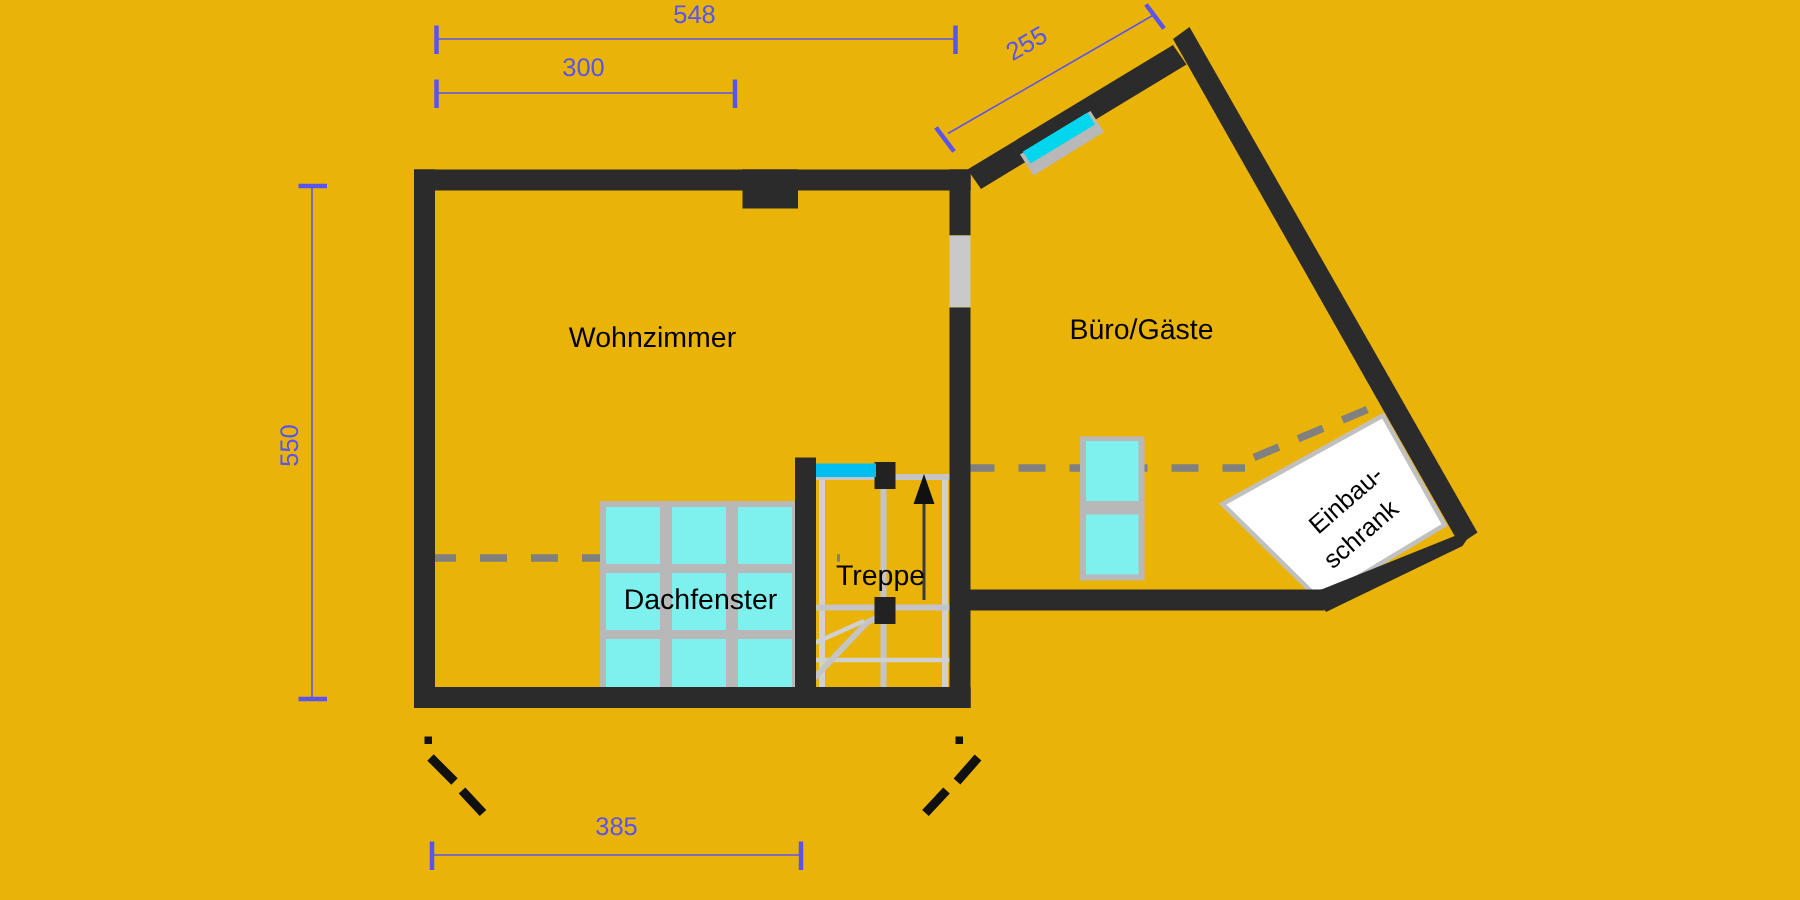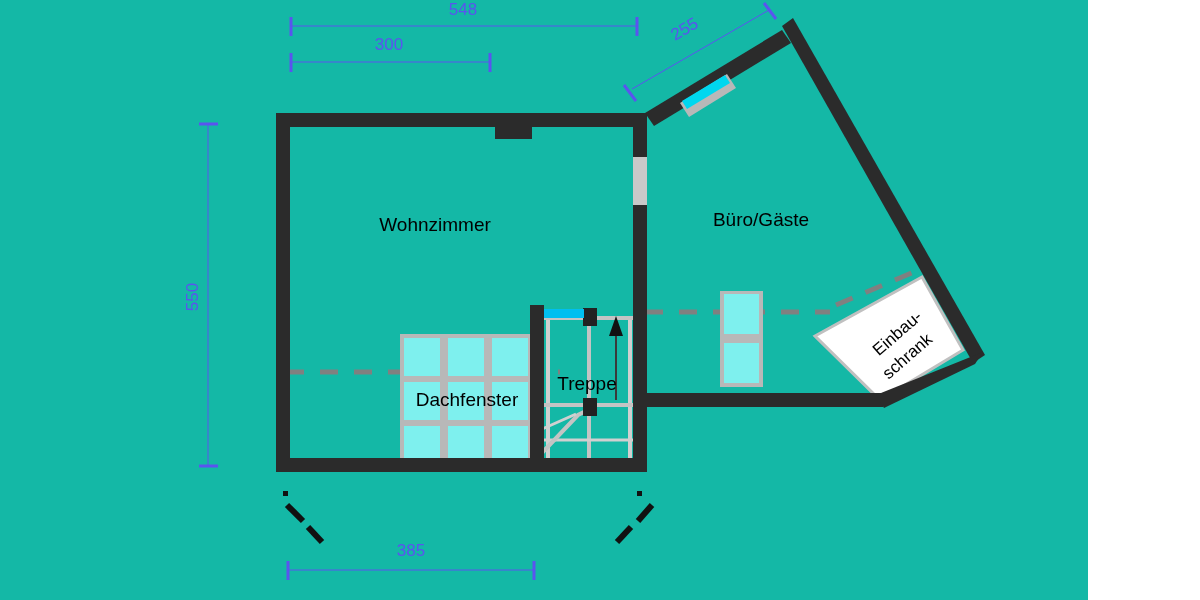--- a/index.html
+++ b/index.html
@@ -8,23 +8,23 @@
     background: #ffffff;
   }
   body {
     width: 1200px;
     height: 600px;
     overflow: hidden;
     font-family: "Liberation Sans", sans-serif;
   }
   #plan-root {
     position: relative;
-    width: 1088px;
+    width: 1200px;
     height: 600px;
-    background: #14b8a6;
+    background: #eab308;
   }
   svg.plan-svg {
     display: block;
     width: 1200px;
     height: 600px;
   }
   .room-label {
     font-family: "Liberation Sans", sans-serif;
     font-size: 19px;
     fill: #000000;

